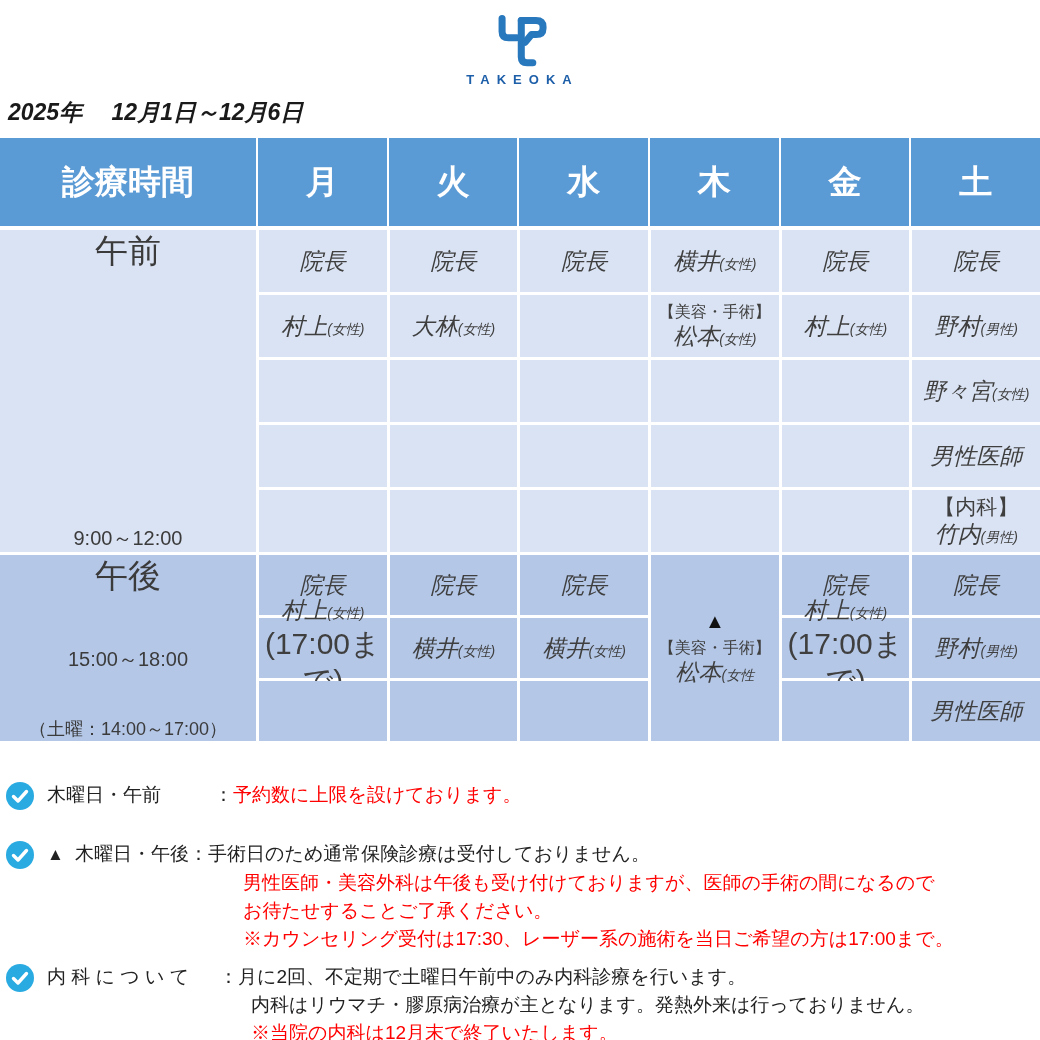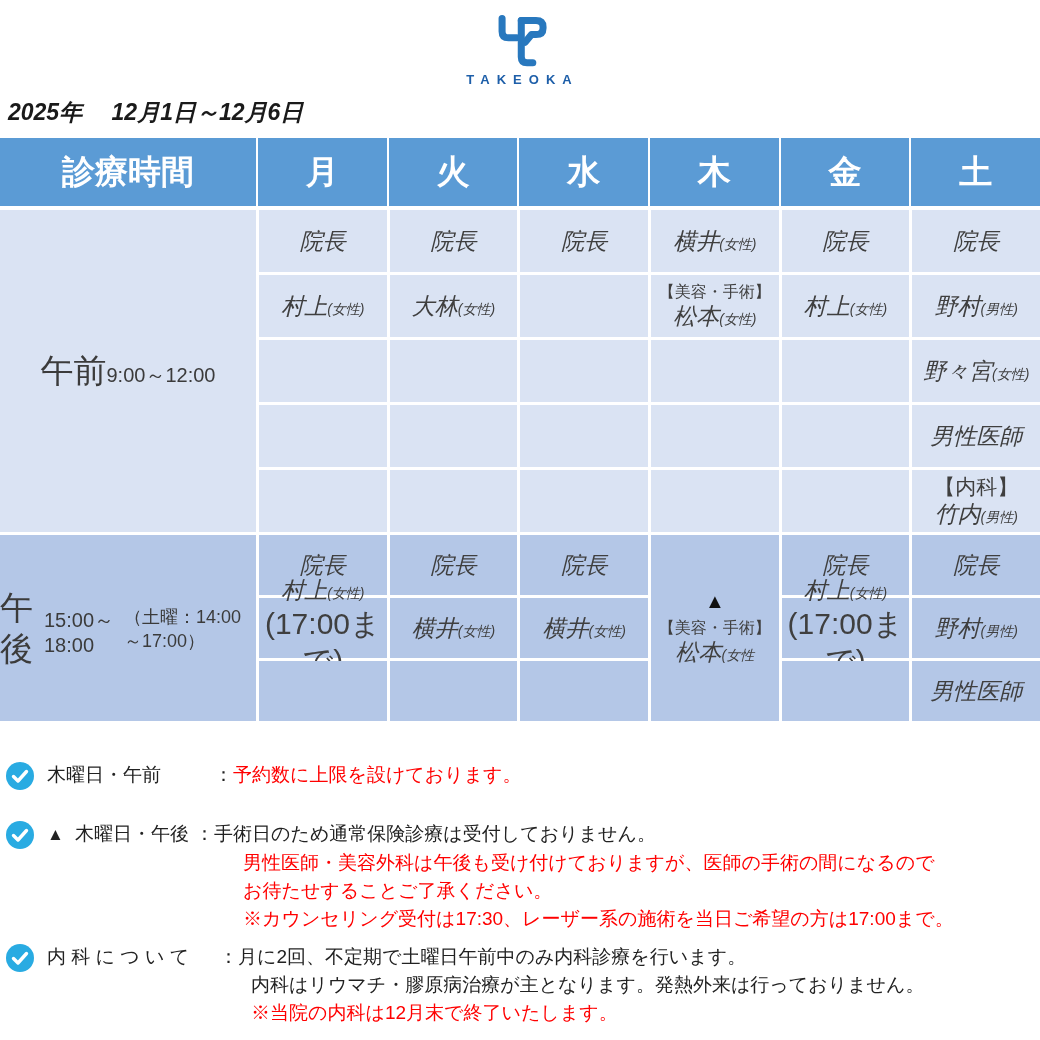--- a/index.html
+++ b/index.html
@@ -8,30 +8,30 @@
 
   
   .logo-wrap{padding-top:12px;text-align:center;}
   .logo-wrap svg{display:block;margin:0 auto;}
   .brand{font-size:13px;font-weight:bold;letter-spacing:7px;padding-left:5px;color:#1e5fa9;margin-top:2px;}
 
   
   .date-line{font-size:23px;font-weight:600;color:#1a1a1a;margin:10px 0 10px 8px;font-style:italic;}
 
   
-  .sched-header{display:grid;grid-template-columns:256px repeat(6,1fr);gap:2px;background:#fff;height:68px;margin-bottom:4px;}
+  .sched-header{display:grid;grid-template-columns:256px repeat(6,1fr);gap:2px;background:#fff;height:88px;margin-bottom:4px;}
   .sched-header .th{background:#5b9bd5;color:#ffffff;display:flex;align-items:center;justify-content:center;
                     font-size:33px;font-weight:bold;}
   .sched{display:grid;grid-template-columns:256px repeat(6,1fr);gap:3px;background:#fff;}
   .sched.morning{grid-auto-rows:62px;margin-bottom:3px;}
   .sched.afternoon{grid-auto-rows:60px;}
   .cell{display:flex;flex-direction:column;align-items:center;justify-content:center;text-align:center;line-height:1.25;}
   .morning .cell,.morning .tlabel{background:#dae3f3;}
   .afternoon .cell,.afternoon .tlabel{background:#b4c7e7;}
-  .tlabel{grid-column:1;display:flex;flex-direction:row;align-items:center;justify-content:center;color:#3b3b3b;}
+  .tlabel{grid-column:1;display:flex;flex-direction:column;align-items:center;justify-content:space-between;color:#3b3b3b;}
   .morning .tlabel{grid-row:1/6;}
   .afternoon .tlabel{grid-row:1/4;}
   .thu-cell{grid-column:5;grid-row:1/4;}
   .tlabel .big{font-size:33px;line-height:1.25;}
   .tlabel .small{font-size:20px;margin-top:8px;}
   .tlabel .small2{font-size:18px;margin-top:2px;}
   .cell .l1{display:block;font-size:16px;}
   .cell.big1 .l1{font-size:21px;}
   .cell .nm{display:block;font-size:23px;font-style:italic;}
   .cell .nm .sfx{font-size:14px;}
@@ -41,21 +41,21 @@
 
   
   .notes{margin-top:40px;padding-left:6px;}
   .note{display:flex;margin-bottom:30px;}
   .note.n2{margin-bottom:10px;}
   .nicon{flex:0 0 28px;height:28px;margin-right:13px;margin-top:1px;}
   .nbody{font-size:19px;line-height:28px;color:#222222;}
   .nlabel{display:inline-block;}
   .n1 .nlabel{width:167px;}
   .n2 .ntri{display:inline-block;width:28px;font-size:17px;}
-  .n2 .nlabel{margin-right:6px;}
+  .n2 .nlabel{}
   .n3 .nlabel{width:172px;}
   .nred{color:#ff0000;}
   .nblack{color:#222222;}
   .ncont.c2{margin-left:196px;}
   .ncont.c3{margin-left:204px;}
 </style>
 </head>
 <body>
 
 <div class="logo-wrap">

